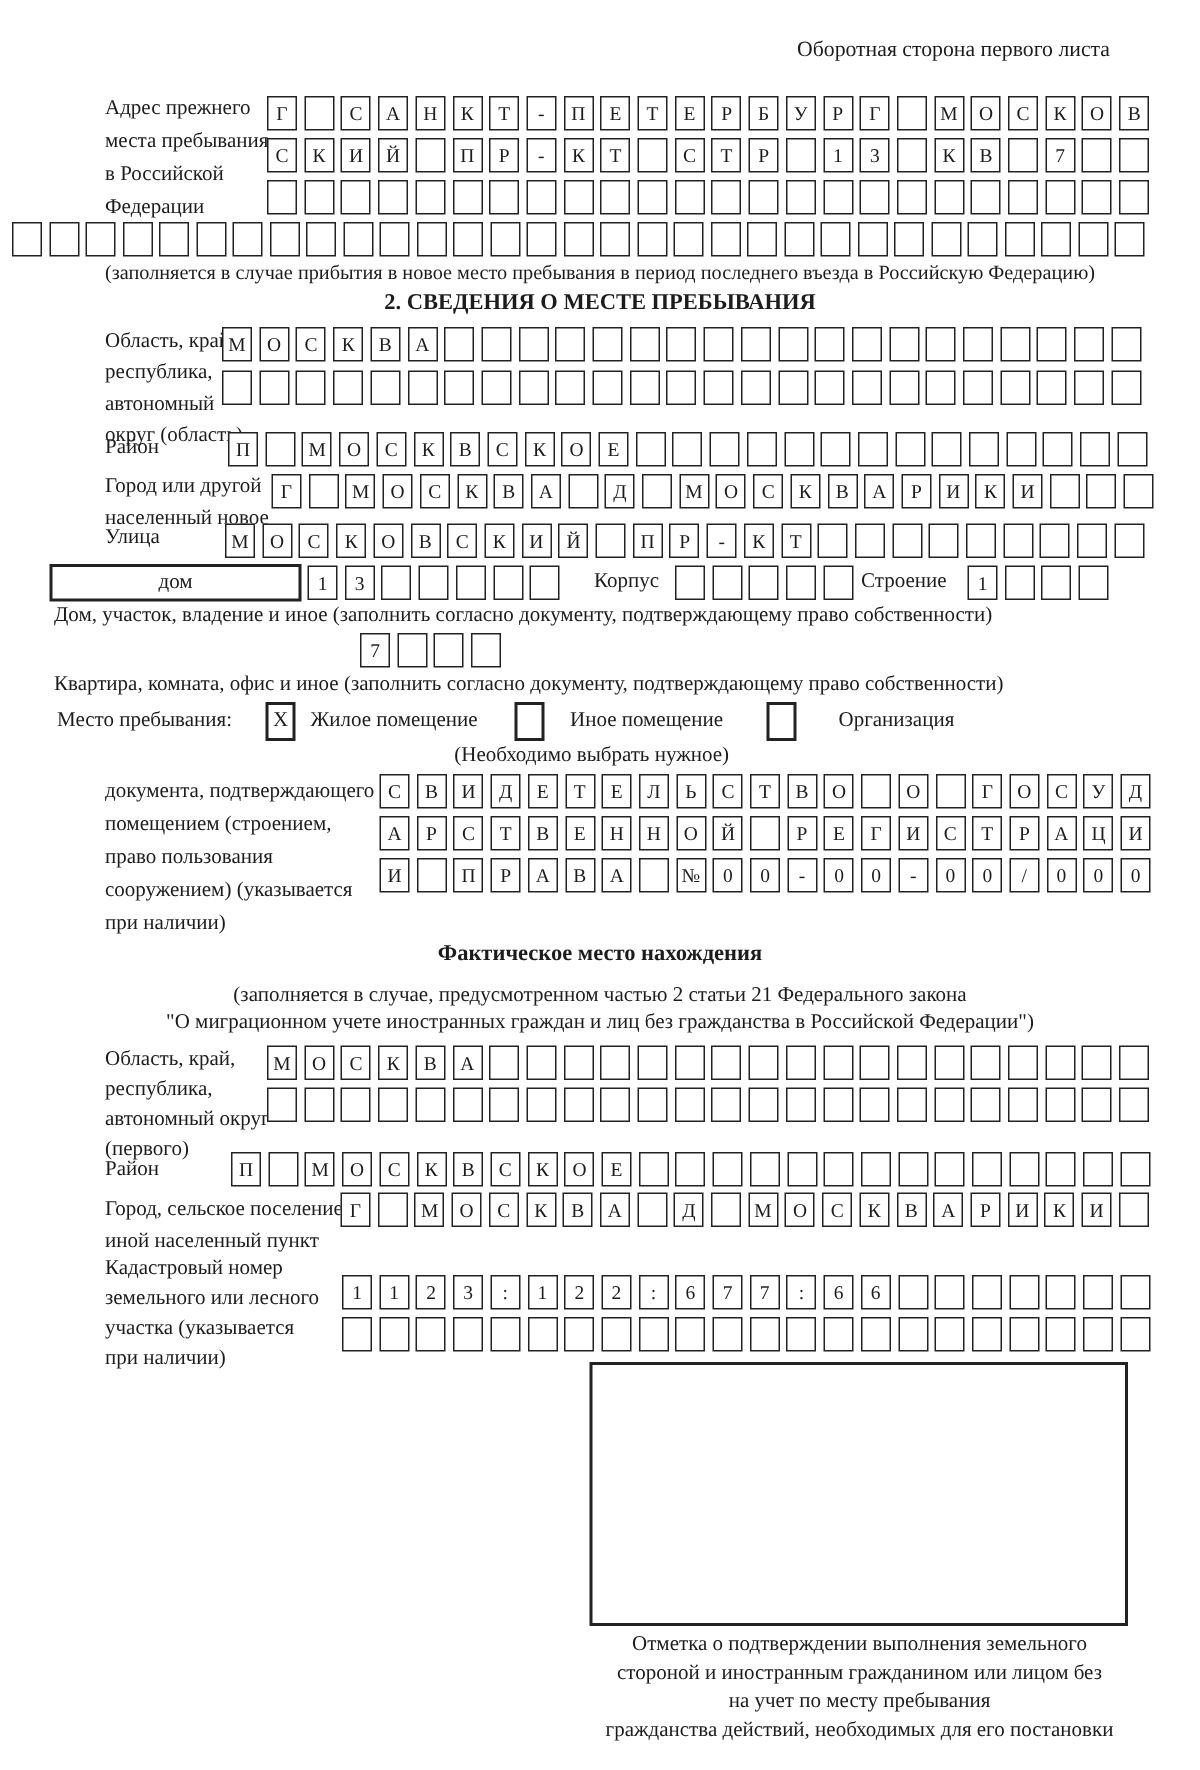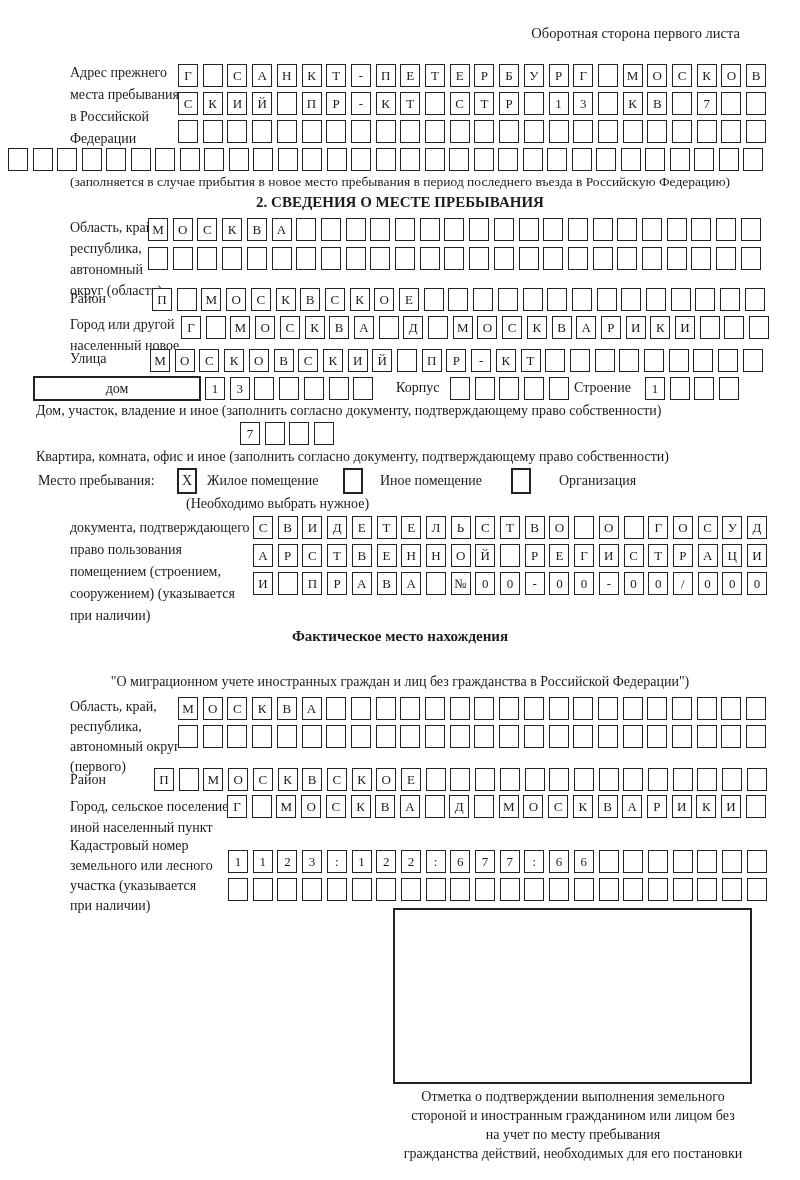--- a/index.html
+++ b/index.html
@@ -77,31 +77,32 @@
   </div>
   <div class="inlinetext" style="left:207px;top:473px">Жилое помещение</div>
   <div class="cbox" style="left:343px;top:468px">
     <span></span>
   </div>
   <div class="inlinetext" style="left:380px;top:473px">Иное помещение</div>
   <div class="cbox" style="left:511px;top:468px">
     <span></span>
   </div>
   <div class="inlinetext" style="left:559px;top:473px">Организация</div>
-  <div class="note" style="left:186px;top:496px;width:300px;text-align:left">(Необходимо выбрать нужное)</div>
+  <div class="note" style="left:186px;top:496px;width:300px;text-align:right">(Необходимо выбрать нужное)</div>
 
   <div class="label lh22" style="left:70px;top:517px">
     <div>документа, подтверждающего</div>
+    <div>помещением (строением,</div>
     <div>право пользования</div>
-    <div>помещением (строением,</div>
     <div>сооружением) (указывается</div>
     <div>при наличии)</div>
   </div>
 
   <div class="heading" style="top:628px">Фактическое место нахождения</div>
+  <div class="note center" style="top:656px">(заполняется в случае, предусмотренном частью 2 статьи 21 Федерального закона</div>
   <div class="note center" style="top:674px">"О миграционном учете иностранных граждан и лиц без гражданства в Российской Федерации")</div>
 
   <div class="label lh20" style="left:70px;top:697px">
     <div>Область, край,</div>
     <div>республика,</div>
     <div>автономный округ</div>
     <div>(первого)</div>
   </div>
   <div class="inlinetext" style="left:70px;top:772px">Район</div>
   <div class="label" style="left:70px;top:796px">

